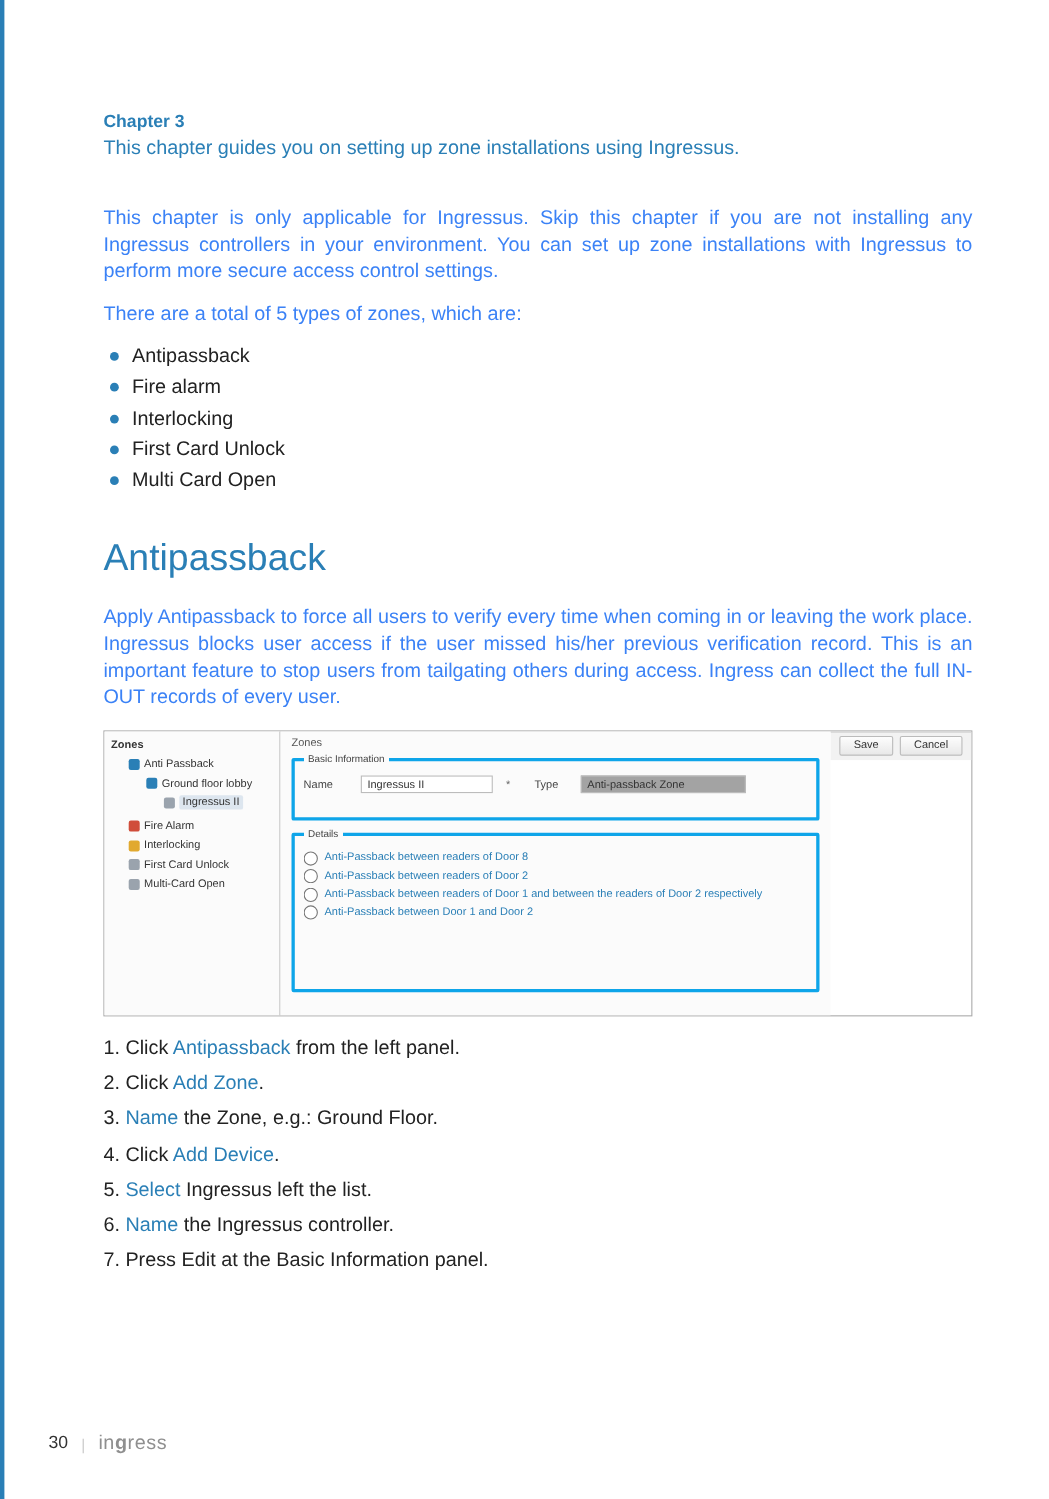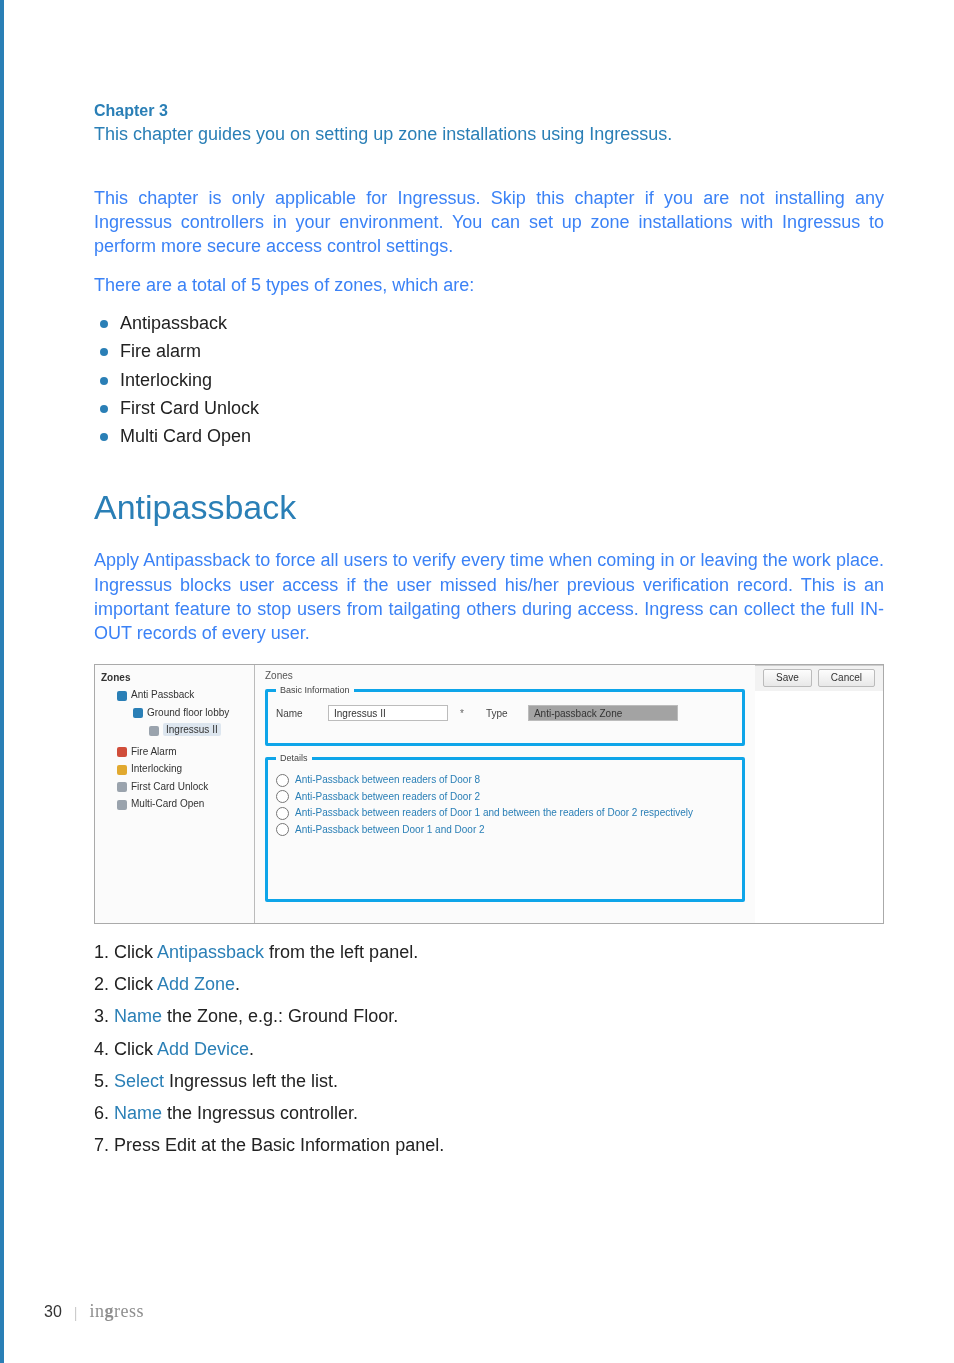--- a/index.html
+++ b/index.html
@@ -48,21 +48,21 @@
   .opts{margin-top:2px}
   .opt{display:flex;align-items:center;gap:6px;margin:3px 0;color:#2a7fb6;font-size:10px}
   .opt input{margin:0}
   .ss-bottom{height:26px;border-top:1px solid #ccc;background:#f2f2f2;display:flex;justify-content:flex-end;align-items:center;padding:0 8px;gap:6px}
   .btn{border:1px solid #bbb;background:linear-gradient(#fdfdfd,#e8e8e8);font-size:10px;color:#333;height:18px;line-height:16px;padding:0 12px;border-radius:2px;cursor:pointer}
   ol.steps{padding-left:20px;margin:8px 0 0}
   ol.steps li{font-size:18px;margin:8px 0}
   ol.steps li .link{color:var(--brand)}
   .footer{position:absolute;left:40px;bottom:40px;display:flex;align-items:flex-end;gap:12px;color:#444;font-size:14px}
   .footer .pg{font-size:16px;color:#333}
-  .brandword{font-family:Liberation Serif, serif;color:#8f8f8f;font-size:18px;letter-spacing:0.5px}
+  .brandword{font-family:Liberation Sans, sans-serif;color:#8f8f8f;font-size:18px;letter-spacing:0.5px}
   .brandword b{font-weight:800;color:#8f8f8f}
 </style>
 </head>
 <body>
 
 <div class="page">
 
   <p class="chaplabel">Chapter 3</p>
   <p class="chapdesc">This chapter guides you on setting up zone installations using Ingressus.</p>
 

